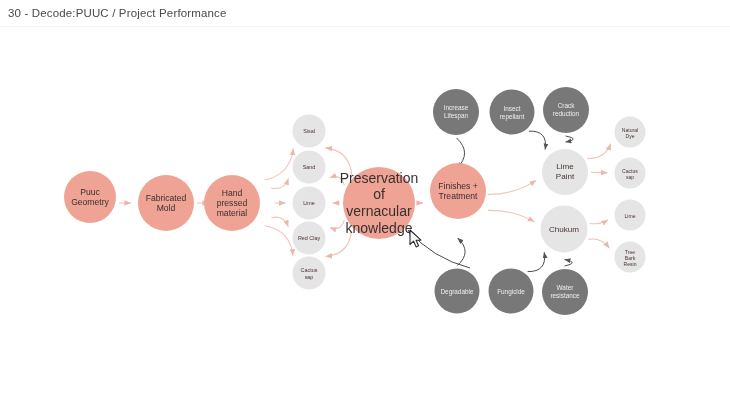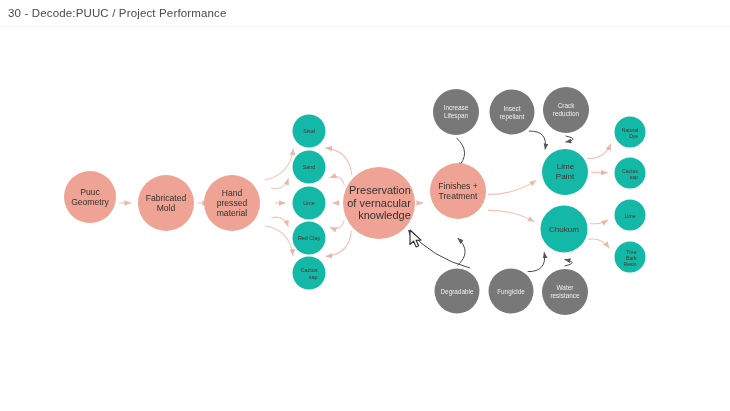--- a/index.html
+++ b/index.html
@@ -70,30 +70,29 @@
   .node .node-label {
     display: block;
     padding: 0 2px;
     white-space: pre-line;
   }
   .node-pink-light {
     background: #efa394;
     color: #37302f;
   }
   .node-salmon {
-    background: #14b8a6;
+    background: #e5e5e5;
     color: #4a332f;
-    text-align: right;
   }
   .node-gray {
     background: #787878;
     color: #efefef;
   }
   .sz-lg   { width: 66px;  height: 66px;  font-size: 8.6px; }
-  .sz-core { width: 72px;  height: 72px;  font-size: 11px; text-align: right; }
+  .sz-core { width: 72px;  height: 72px;  font-size: 14px; }
   .sz-sm   { width: 33px;  height: 33px;  font-size: 5.4px; }
   .sz-xs   { width: 31px;  height: 31px;  font-size: 5.1px; }
   .sz-gray { width: 45px;  height: 45px;  font-size: 6.4px; }
   .sz-paint{ width: 46px;  height: 46px;  font-size: 8.1px; }
 
   
   #cursor {
     position: absolute;
     pointer-events: none;
   }

